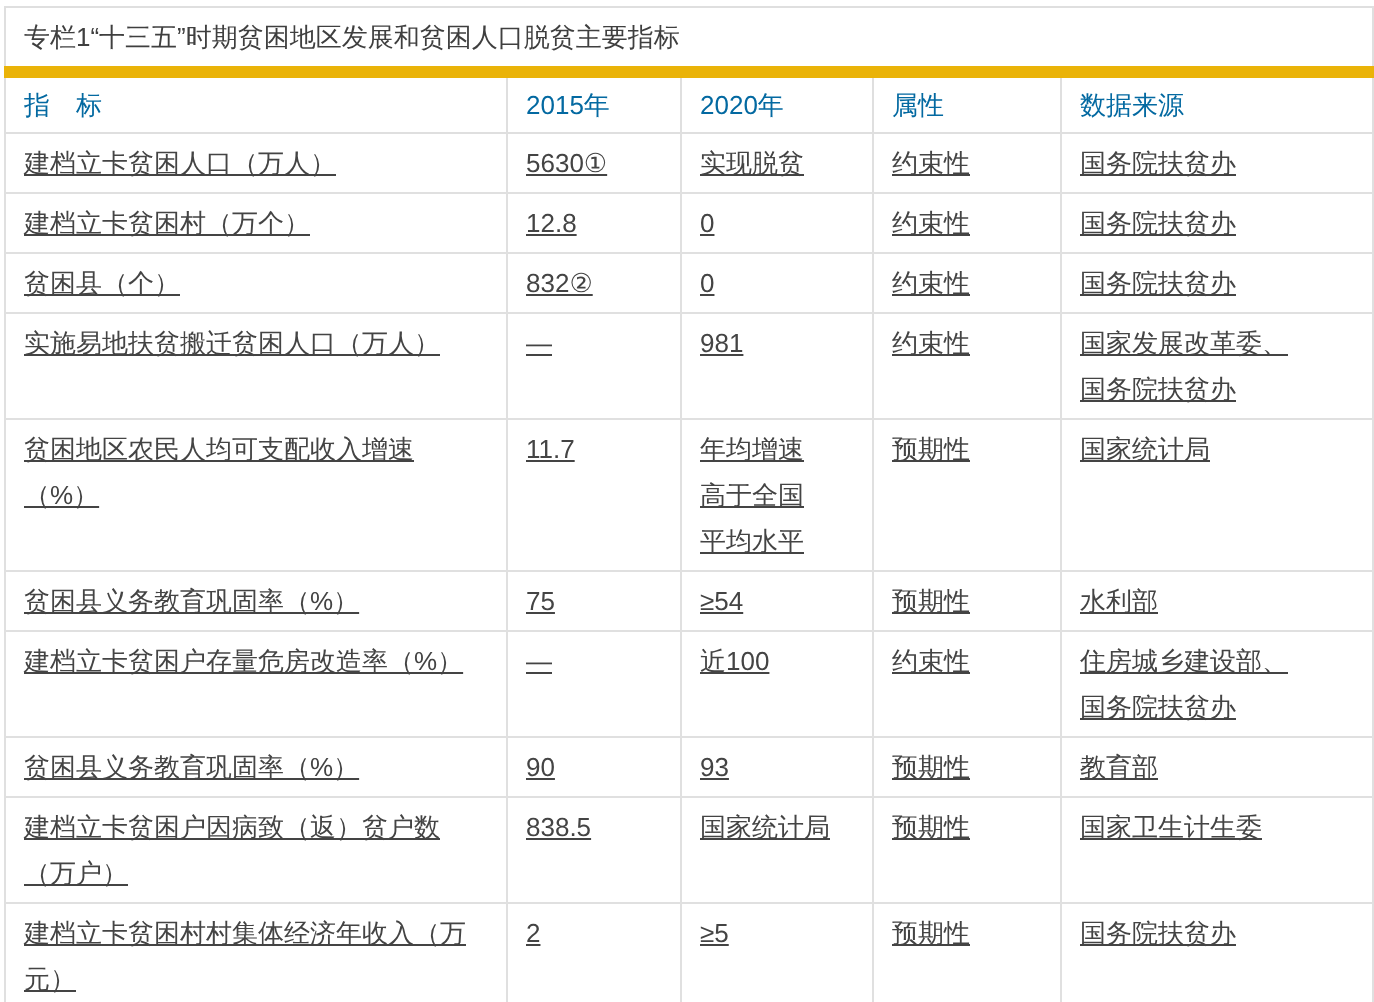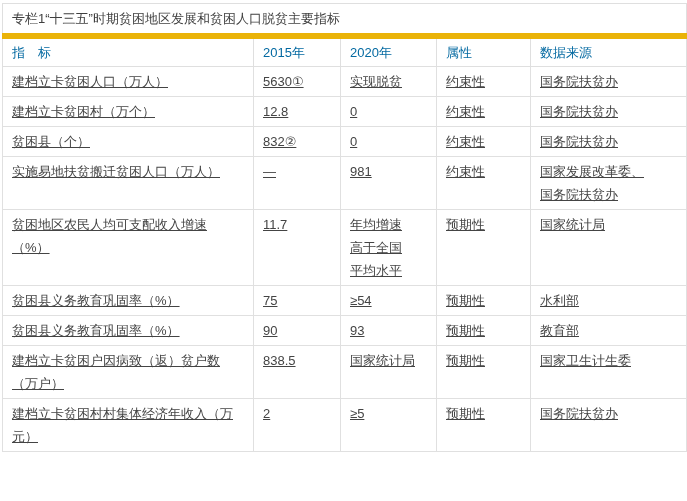--- a/index.html
+++ b/index.html
@@ -112,20 +112,28 @@
         <td>国家统计局</td>
       </tr>
       <tr>
         <td>贫困县义务教育巩固率（%）</td>
         <td>75</td>
         <td>≥54</td>
         <td>预期性</td>
         <td>水利部</td>
       </tr>
       <tr>
+        <td>建档立卡贫困户存量危房改造率（%）</td>
+        <td>—</td>
+        <td>近100</td>
+        <td>约束性</td>
+        <td>住房城乡建设部、
+国务院扶贫办</td>
+      </tr>
+      <tr>
         <td>贫困县义务教育巩固率（%）</td>
         <td>90</td>
         <td>93</td>
         <td>预期性</td>
         <td>教育部</td>
       </tr>
       <tr>
         <td>建档立卡贫困户因病致（返）贫户数（万户）</td>
         <td>838.5</td>
         <td>国家统计局</td>

